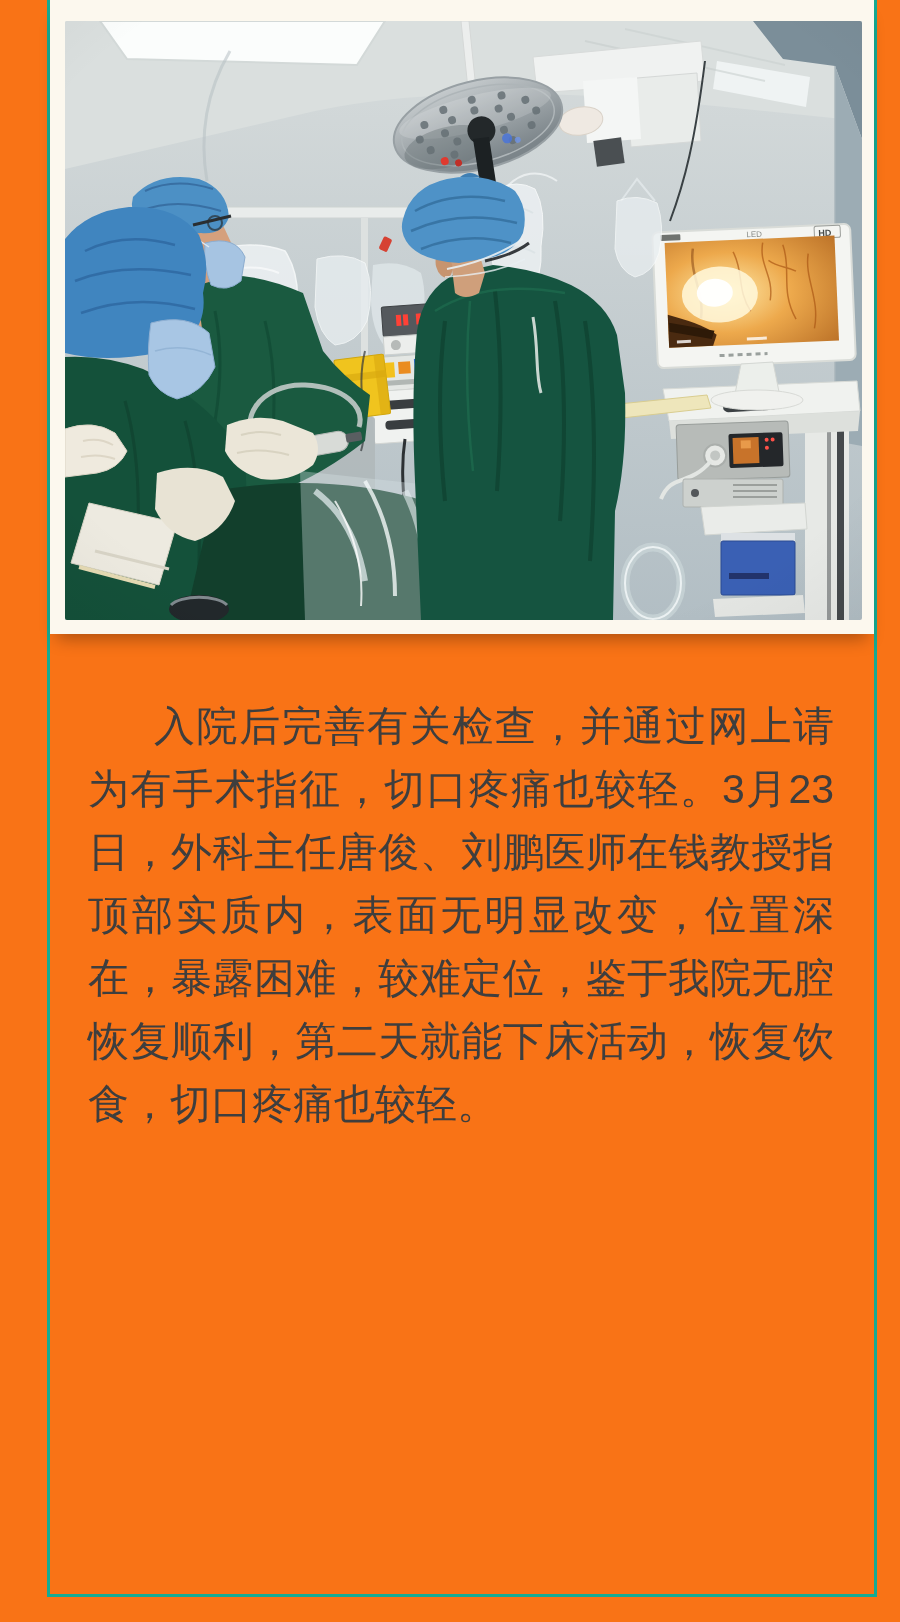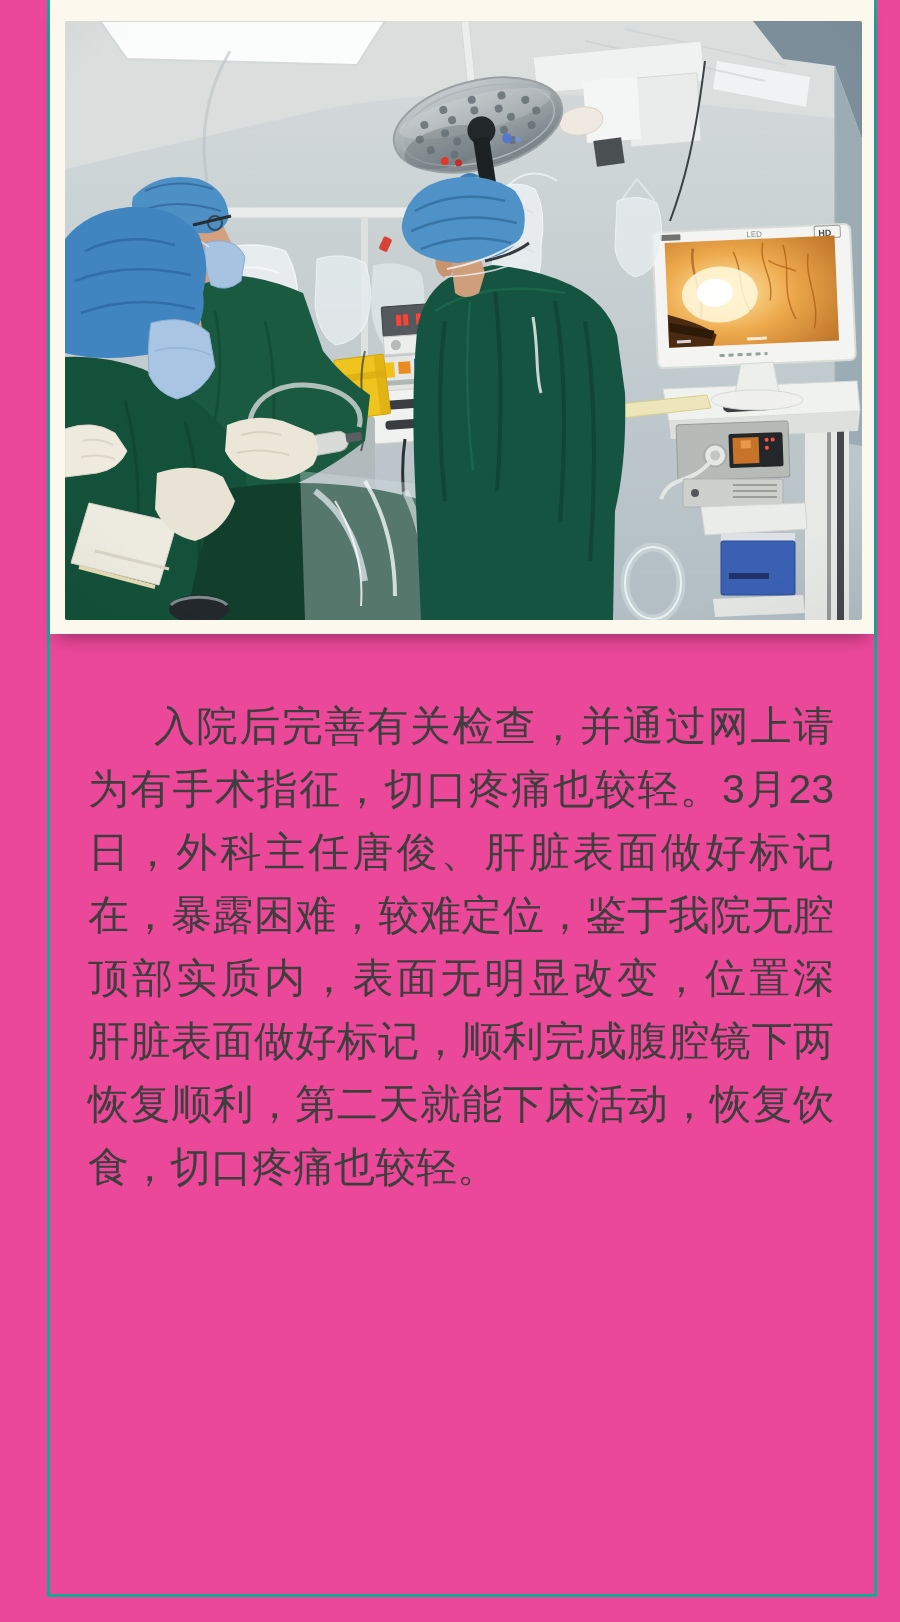--- a/index.html
+++ b/index.html
@@ -1,17 +1,17 @@
 <!DOCTYPE html>
 <html><head>
 <meta charset="utf-8">
 <style>
   html,body { margin:0; padding:0; background:#ffffff; }
   .canvas {
-    position:relative; width:900px; height:1622px; background:#ec4899;
+    position:relative; width:900px; height:1622px; background:#f97316;
     overflow:hidden; font-family:"Liberation Sans","DejaVu Sans",sans-serif;
   }
   .frame-line { position:absolute; background:#14ab93; }
   #frame-left   { left:47px;  top:0; width:3px;  height:1597px; }
   #frame-right  { left:874px; top:0; width:3px;  height:1597px; }
   #frame-bottom { left:47px;  top:1594px; width:830px; height:3px; }
   .photo-card {
     position:absolute; left:50px; top:0; width:824px; height:634px;
     background:#fcf8ee;
     box-shadow:0 12px 16px -7px rgba(0,0,0,0.30);
@@ -319,21 +319,20 @@
         </g>
 
         <rect x="0" y="0" width="797" height="599" fill="url(#g-vig)"></rect>
       </svg>
     </div>
   </div>
 
   <div class="article">
     <div class="line first">入院后完善有关检查，并通过网上请</div>
     <div class="line">为有手术指征，切口疼痛也较轻。3月23</div>
-    <div class="line">日，外科主任唐俊、肝脏表面做好标记</div>
+    <div class="line">日，外科主任唐俊、刘鹏医师在钱教授指</div>
+    <div class="line">顶部实质内，表面无明显改变，位置深</div>
     <div class="line">在，暴露困难，较难定位，鉴于我院无腔</div>
-    <div class="line">顶部实质内，表面无明显改变，位置深</div>
-    <div class="line">肝脏表面做好标记，顺利完成腹腔镜下两</div>
     <div class="line">恢复顺利，第二天就能下床活动，恢复饮</div>
     <div class="line last">食，切口疼痛也较轻。</div>
   </div>
 
 </div>
 
 </body></html>

